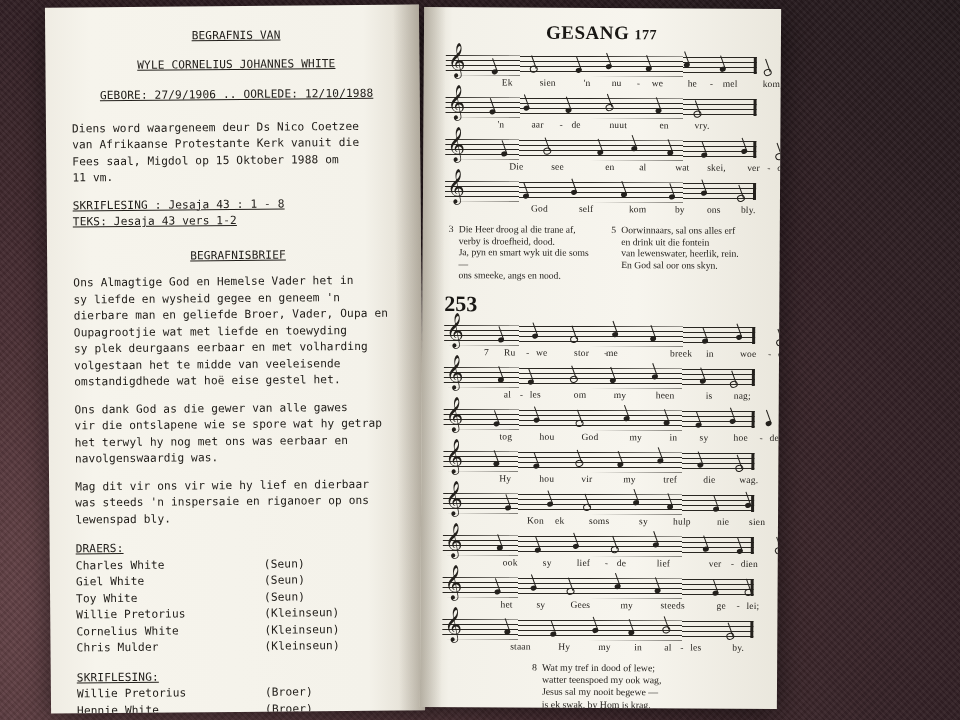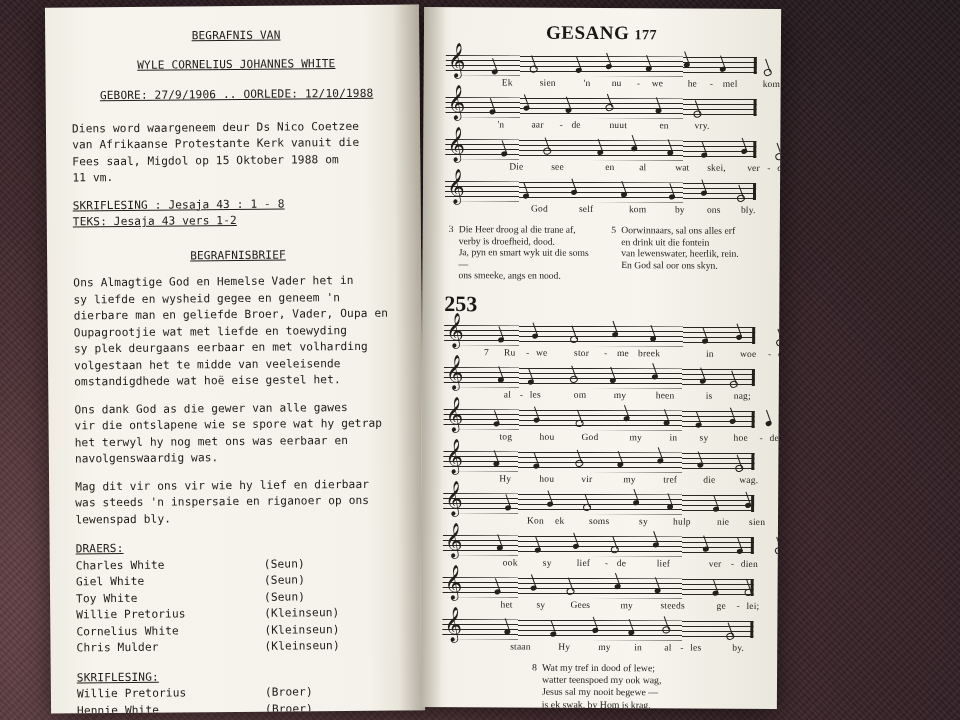--- a/index.html
+++ b/index.html
@@ -534,22 +534,22 @@
               <span class="stem"></span>
             </div>
         </div>
         <div class="lyrics">
           <span style="left:6px">7</span>
           <span style="left:26px">Ru</span>
           <span style="left:48px">-</span>
           <span style="left:58px">we</span>
           <span style="left:96px">stor</span>
           <span style="left:126px">-</span>
-          <span style="left:139px">me</span>
-          <span style="left:160px">breek</span>
+          <span style="left:128px">me</span>
+          <span style="left:192px">breek</span>
           <span style="left:228px">in</span>
           <span style="left:262px">woe</span>
           <span style="left:290px">-</span>
           <span style="left:300px">de,</span>
         </div>
         <div class="barend"></div>
       </div>
 
       <div class="stave">
         <div class="lines"></div>

